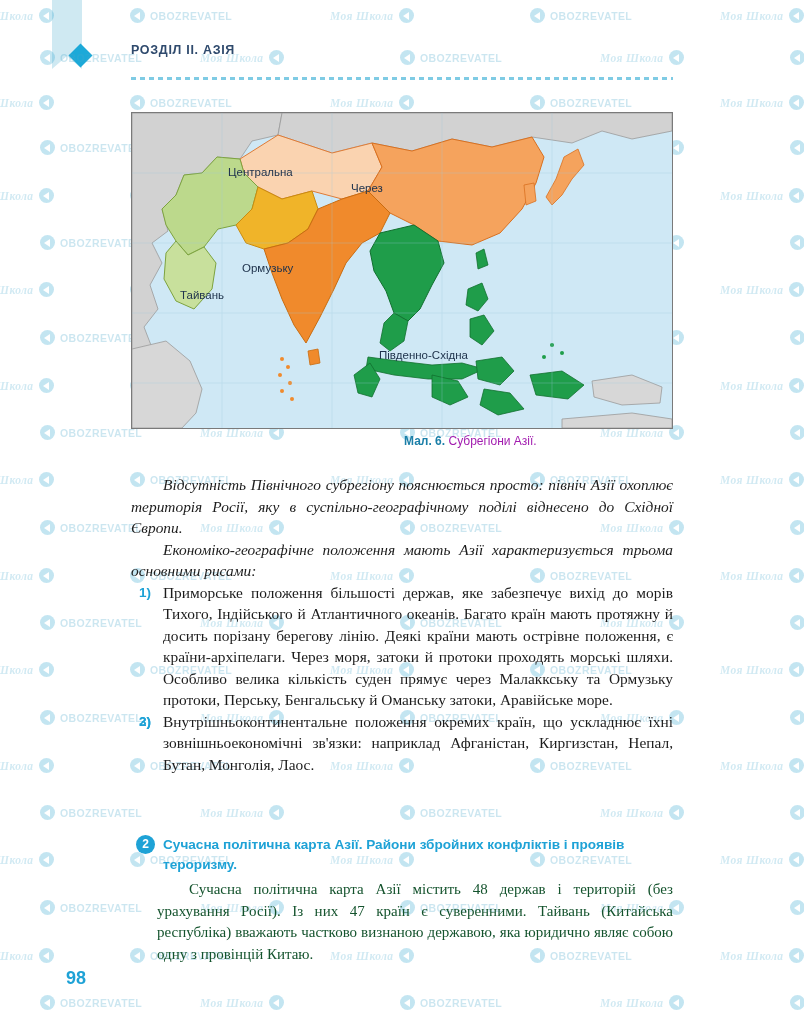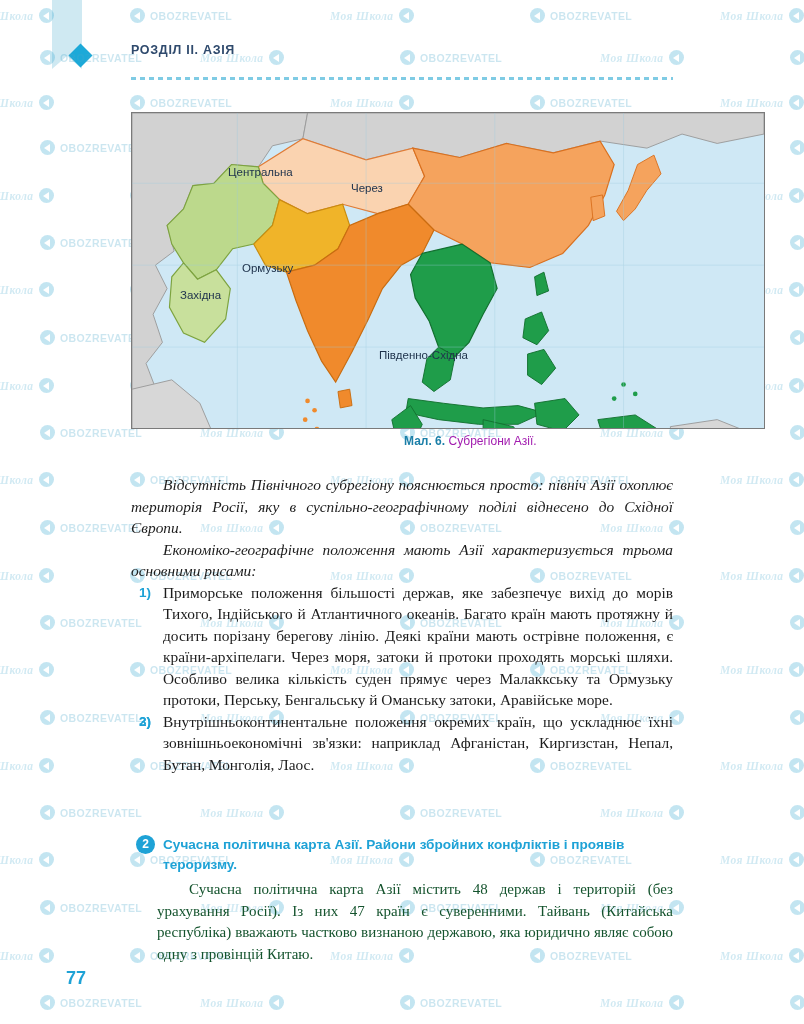--- a/index.html
+++ b/index.html
@@ -122,21 +122,21 @@
     height: 3px;
     background: repeating-linear-gradient(to right, #7fcbe4 0px, #7fcbe4 5px, transparent 5px, transparent 9px);
     z-index: 6;
   }
 
   
   .figure {
     position: absolute;
     left: 131px;
     top: 112px;
-    width: 634px;
+    width: 542px;
     height: 317px;
     border: 1px solid #7a7a7a;
     box-sizing: border-box;
     overflow: hidden;
     background: #cfe8f5;
     z-index: 6;
   }
   .map-canvas { position: absolute; inset: 0; }
   .map-label {
     position: absolute;
@@ -329,21 +329,21 @@
       <line x1="0" y1="270" x2="540" y2="270"></line>
       <line x1="90" y1="0" x2="90" y2="315"></line>
       <line x1="200" y1="0" x2="200" y2="315"></line>
       <line x1="310" y1="0" x2="310" y2="315"></line>
       <line x1="420" y1="0" x2="420" y2="315"></line>
     </g>
   </svg>
   <div class="map-label" style="left:96px; top:53px;">Центральна</div>
   <div class="map-label" style="left:219px; top:69px;">Через</div>
   <div class="map-label" style="left:110px; top:149px;">Ормузьку</div>
-  <div class="map-label" style="left:48px; top:176px;">Західна</div>
+  <div class="map-label" style="left:48px; top:176px;">Тайвань</div>
   <div class="map-label" style="left:247px; top:236px;">Південно-Східна</div>
 </div>
 
 <div class="fig-caption">
   <b>Мал. 6.</b><span class="cap-text"> Субрегіони Азії.</span>
 </div>
 
 <div class="body-text">
   <p>Відсутність Північного субрегіону пояснюється просто: північ Азії охоплює територія Росії, яку в суспільно-географічному поділі віднесено до Східної Європи.</p>
   <p>Економіко-географічне положення мають Азії характеризується трьома основними рисами:</p>
@@ -363,21 +363,21 @@
 </div>
 
 <div class="subsection">
   <div class="sub-head">
     <span class="sub-badge">2</span>
     <span class="sub-title">Сучасна політична карта Азії. Райони збройних конфліктів і проявів тероризму.</span>
   </div>
   <div class="sub-body">Сучасна політична карта Азії містить 48 держав і територій (без урахування Росії). Із них 47 країн є суверенними. Тайвань (Китайська республіка) вважають частково визнаною державою, яка юридично являє собою одну з провінцій Китаю.</div>
 </div>
 
-<div class="page-num">77</div>
+<div class="page-num">98</div>
 
 <div class="watermarks">
     <div class="wm school" style="left: -30px; top: 8px;">
       <span class="wm-text">Моя Школа</span>
       <span class="wm-circle"></span>
     </div>
     <div class="wm" style="left: 130px; top: 8px;">
       <span class="wm-circle"></span>
       <span class="wm-text">OBOZREVATEL</span>
     </div>

